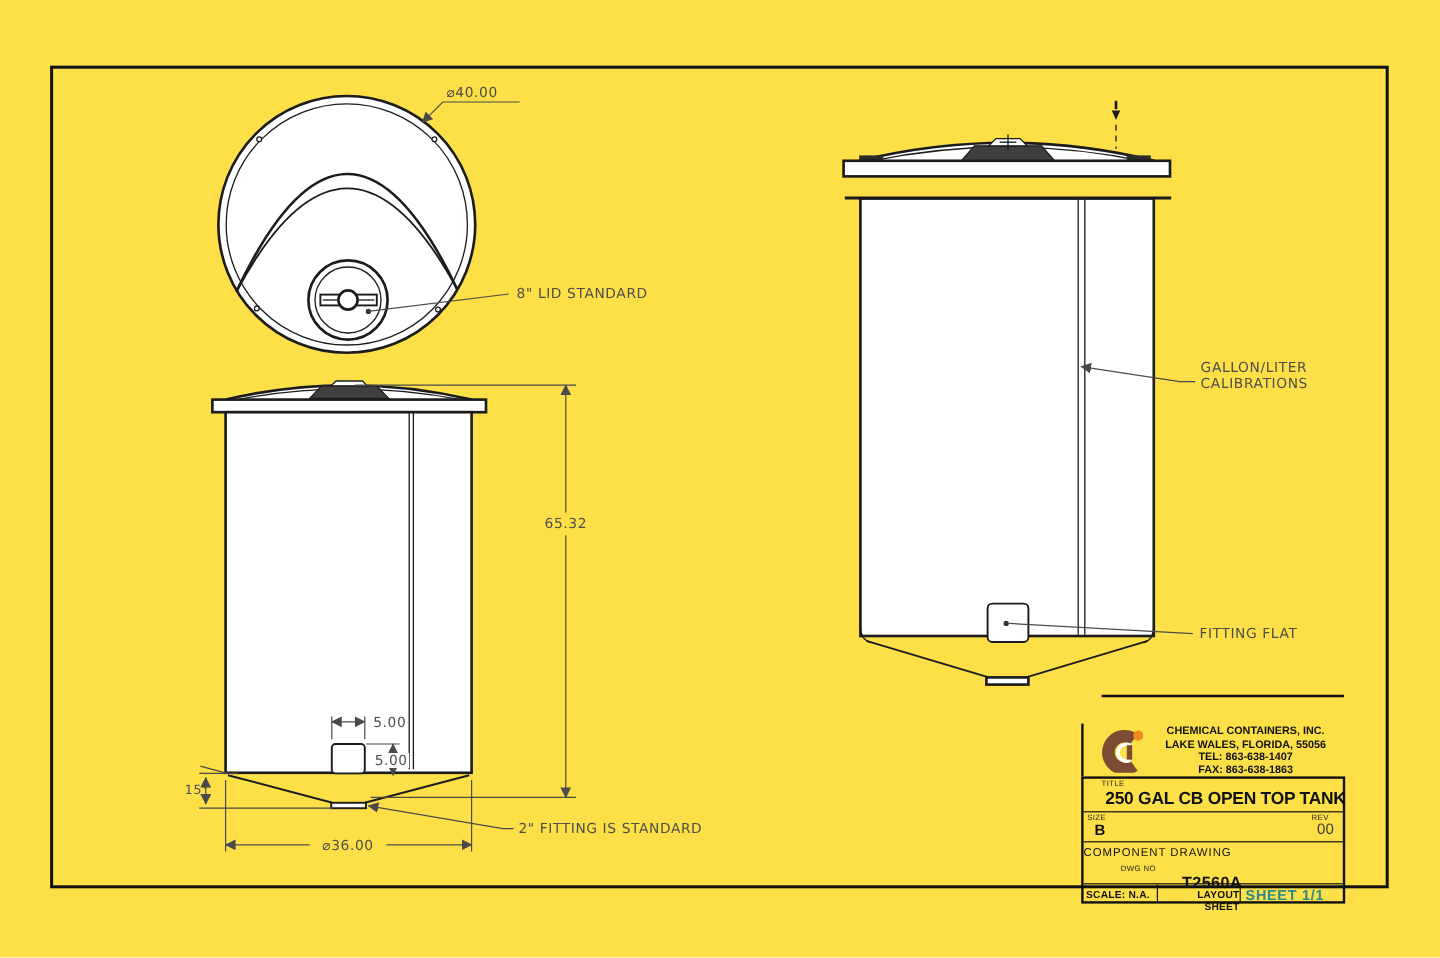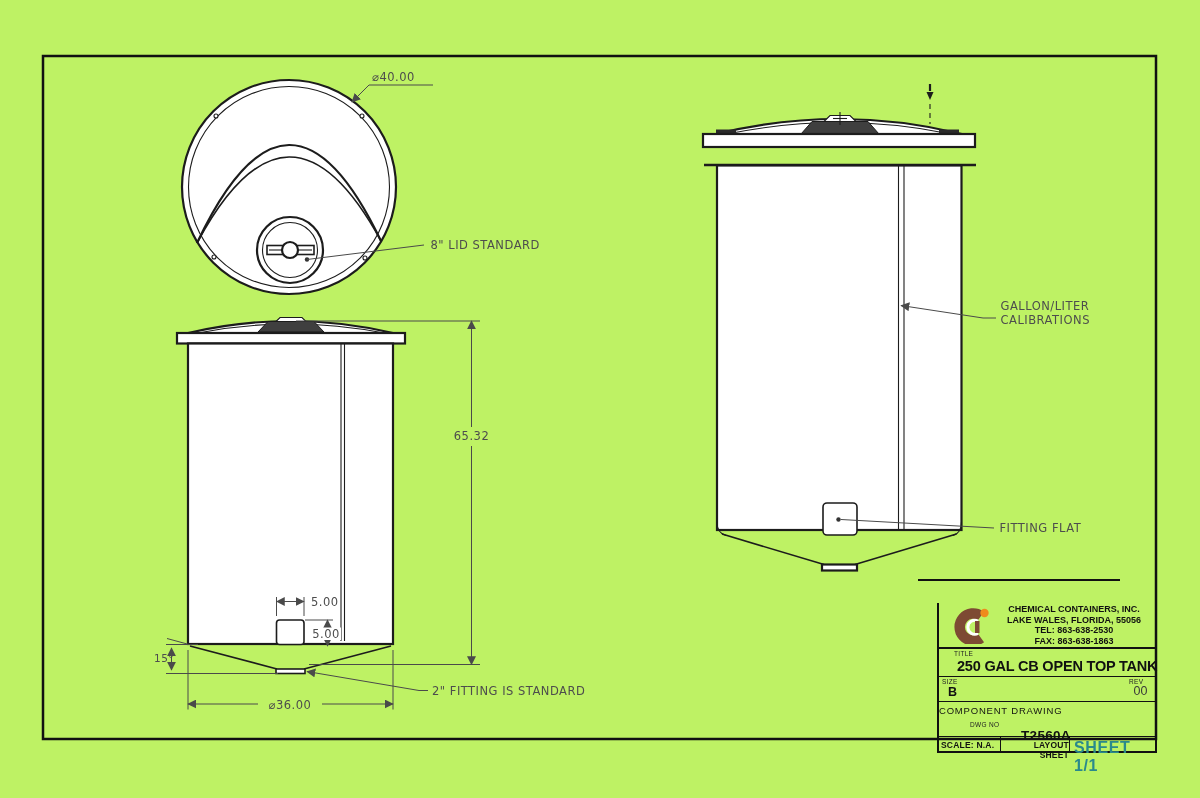--- a/index.html
+++ b/index.html
@@ -1,29 +1,29 @@
 <!DOCTYPE html>
 <html><head>
 <meta charset="utf-8">
 <style>
   html,body{margin:0;padding:0;background:#fff;}
-  .sheet{position:relative;width:1200px;height:798px;background:#bef264;overflow:hidden;
+  .sheet{position:relative;width:1200px;height:798px;background:#fde047;overflow:hidden;
          font-family:"Liberation Sans",sans-serif;}
   .sheet svg.draw{position:absolute;left:0;top:0;}
   
   svg .lw{stroke:#1c1c1c;stroke-width:2.2;fill:none;}
   svg .ln{stroke:#1c1c1c;stroke-width:1.6;fill:none;}
   svg .tn{stroke:#1c1c1c;stroke-width:1.1;fill:none;}
   svg .dm{stroke:#4a4a4a;stroke-width:1;fill:none;}
   svg .fw{fill:#ffffff;}
   svg .dk{fill:#3f3f3f;stroke:#1c1c1c;stroke-width:1;}
   svg .ann{font-family:"DejaVu Sans",sans-serif;font-size:11.5px;fill:#4d4d4d;letter-spacing:.5px;}
   svg .annS{font-size:10.5px;}
   
-  .tb{position:absolute;left:937px;top:603px;width:220px;color:#111;}
+  .tb{position:absolute;left:901px;top:603px;width:220px;color:#111;}
   .tb *{box-sizing:border-box;}
   .tb-row1{height:44px;border-left:2px solid #111;display:flex;align-items:center;
            padding-left:12px;gap:6px;}
   .company{width:152px;text-align:center;font-weight:bold;font-size:9px;line-height:10.5px;
            font-family:"Liberation Sans",sans-serif;}
   .tb-grid{border:2px solid #111;}
   .tb-trow{position:relative;height:27px;margin-left:12px;}
   .lbl{position:absolute;top:1px;left:3px;font-size:6.5px;letter-spacing:.3px;color:#222;}
   .ttl{padding:9px 0 0 6px;font-weight:bold;font-size:14.5px;letter-spacing:-.2px;white-space:nowrap;}
   .tb-mrow{display:flex;height:25px;border-top:1.5px solid #111;}
@@ -33,21 +33,21 @@
   .c-rev{width:29px;}
   .vB{text-align:center;padding-top:8px;font-weight:bold;font-size:12.5px;}
   .vD{text-align:center;padding-top:8px;font-weight:bold;font-size:13.5px;letter-spacing:.3px;}
   .vR{text-align:center;padding-top:7px;font-size:12.5px;color:#3a3a3a;}
   .tb-comp{height:16px;border-top:1.5px solid #111;text-align:left;font-size:9.5px;
            letter-spacing:.8px;padding-top:2.5px;}
   .tb-brow{display:flex;height:15px;border-top:1.5px solid #111;font-size:8.5px;font-weight:600;margin-top:19px;}
   .c-scale{width:61px;padding:2.5px 0 0 2px;letter-spacing:.2px;}
   .c-layout{width:70px;border-left:1.5px solid #111;border-right:1.5px solid #111;
             padding:2.5px 0 0 3px;letter-spacing:.2px;text-align:right;}
-  .c-sheet{flex:1;color:#2a8a8c;font-size:16px;font-weight:600;padding:1.5px 0 0 4px;
+  .c-sheet{flex:1;color:#2a8a8c;font-size:12px;font-weight:600;padding:1.5px 0 0 4px;
            letter-spacing:.6px;}
 </style>
 </head>
 <body>
 
 <div class="sheet">
 
   <svg class="draw" width="1200" height="798" viewBox="0 0 1200 798">
     <defs>
       <marker id="ar" viewBox="0 0 10 10" refX="9.2" refY="5" markerWidth="9" markerHeight="9" orient="auto-start-reverse">
@@ -173,21 +173,21 @@
     <div class="tb-row1">
       <svg width="41" height="38" viewBox="0 0 41 38">
         <path d="M 30,10 A 13.5,13.5 0 1 0 30,32" stroke="#7d4a33" stroke-width="10.5" fill="none"></path>
         <path d="M 27,15 A 7,7 0 1 0 27,27.5" stroke="#ffffff" stroke-width="3" fill="none"></path>
         <rect x="24" y="15" width="4.5" height="12" fill="#7d4a33"></rect>
         <circle cx="33.5" cy="7" r="4.2" fill="#ef8b1d"></circle>
       </svg>
       <div class="company">
         <div>CHEMICAL CONTAINERS, INC.</div>
         <div>LAKE WALES, FLORIDA, 55056</div>
-        <div>TEL: 863-638-2530</div>
+        <div>TEL: 863-638-1407</div>
         <div>FAX: 863-638-1863</div>
       </div>
     </div>
     <div class="tb-grid">
       <div class="tb-trow">
         <span class="lbl">TITLE</span>
         <div class="ttl">250 GAL CB OPEN TOP TANK</div>
       </div>
       <div class="tb-mrow">
         <div class="cellr c-size">

